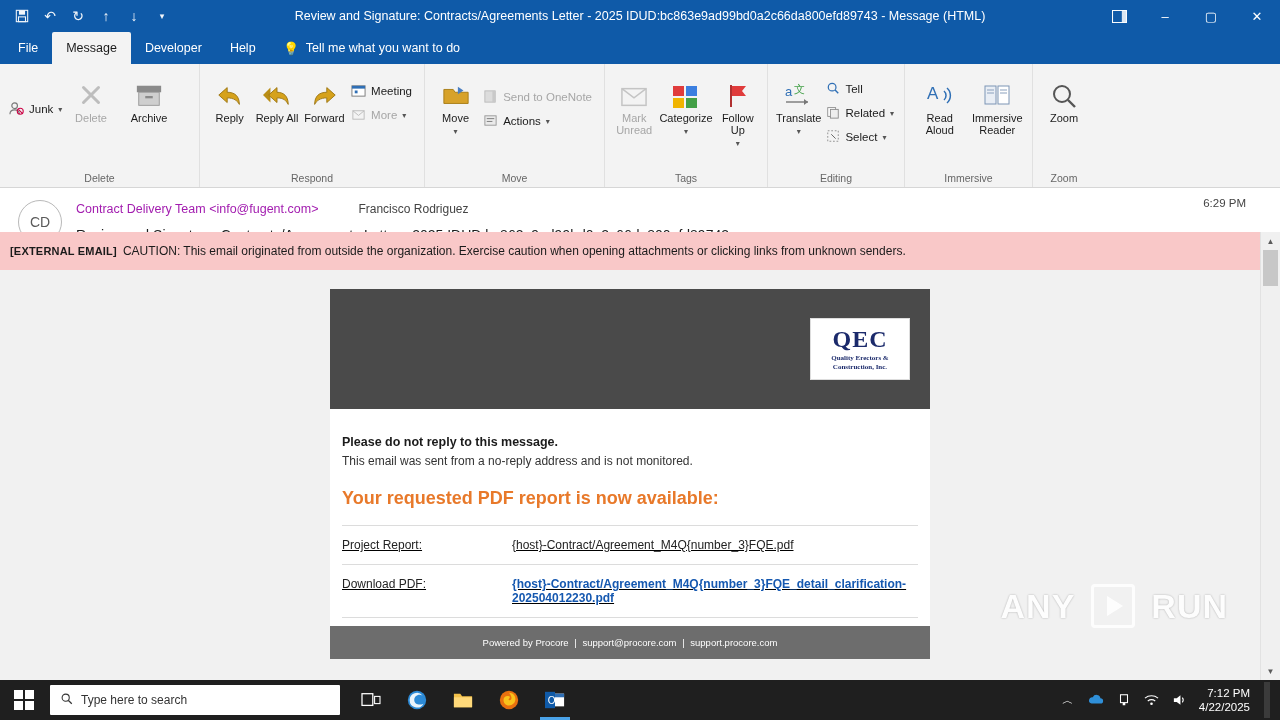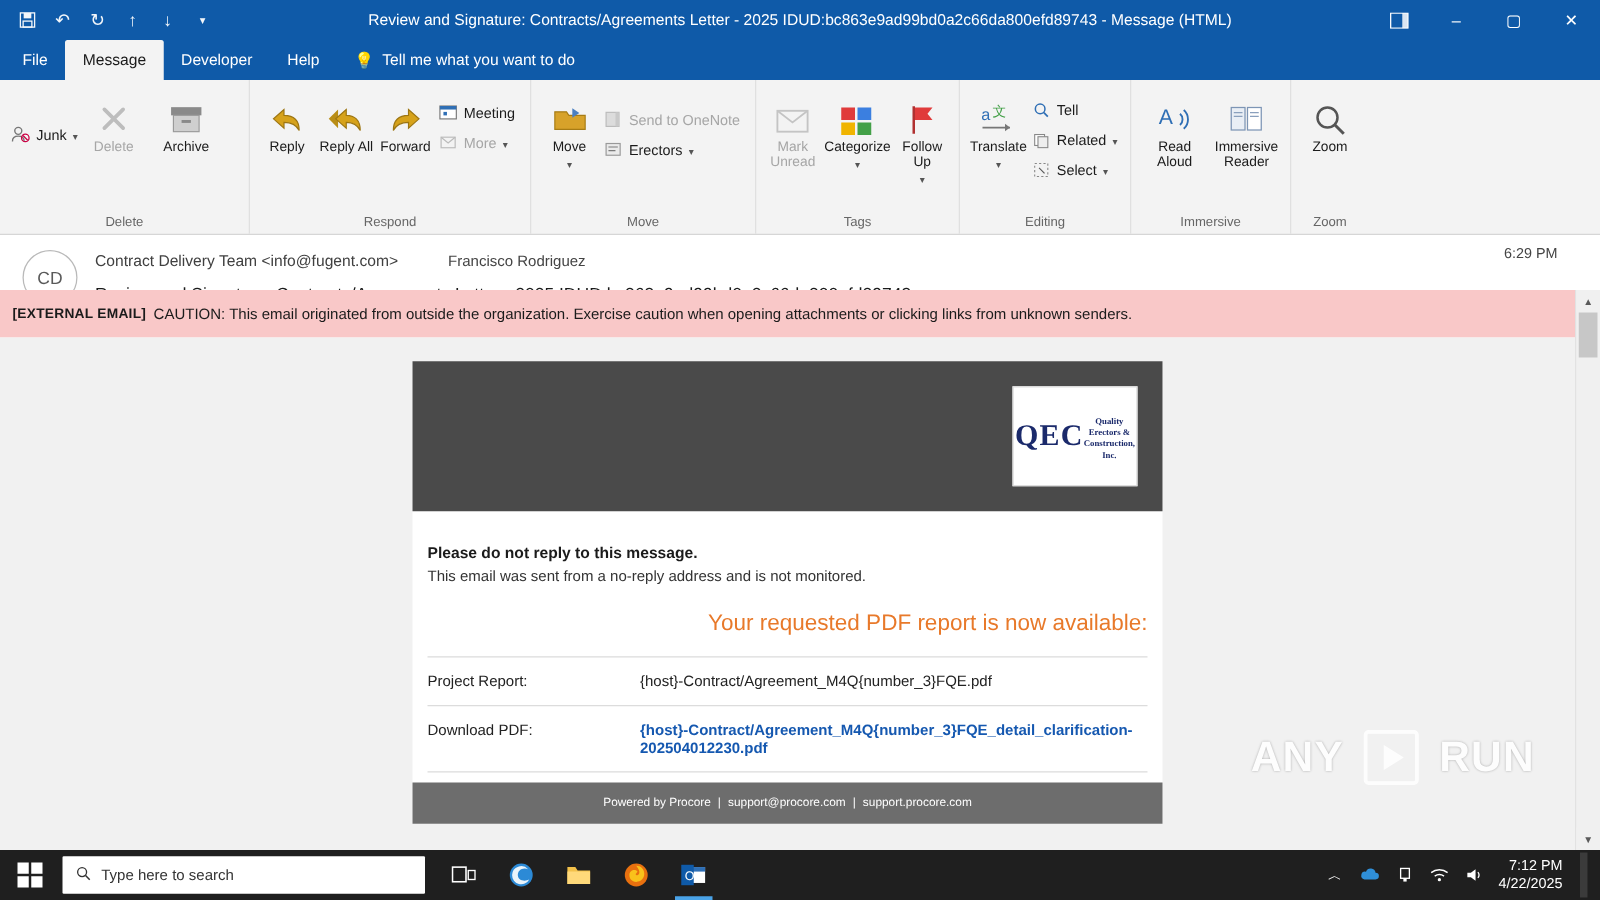--- a/index.html
+++ b/index.html
@@ -84,21 +84,21 @@
     height: 76px; background: #fff; display: flex; padding: 8px 12px 0 12px; position: relative;
     border-bottom: 1px solid #e6e6e6;
   }
   .avatar {
     width: 44px; height: 44px; border-radius: 50%; border: 1px solid #b9b9b9;
     display: flex; align-items: center; justify-content: center;
     font-size: 14px; color: #5a5a5a; margin: 4px 14px 0 6px; background: #fff; text-align: center;
   }
   .msg-meta { flex: 1; padding-top: 6px; }
   .from-line { display: flex; align-items: baseline; gap: 40px; font-size: 12.5px; }
-  .from-name { color: #404040; text-align: right; }
+  .from-name { color: #a21caf; text-align: right; }
   .to-name { color: #444; font-size: 12px; }
   .subject { font-size: 14px; color: #1b1b1b; margin-top: 11px; }
   .time { position: absolute; right: 34px; top: 9px; font-size: 11.5px; color: #444; }
   .expand { position: absolute; right: 14px; bottom: 6px; font-size: 12px; color: #444; }
 
   
   .body-area {
     position: absolute; top: 232px; left: 0; right: 0; bottom: 40px;
     background: #fff; overflow: hidden;
   }
@@ -112,40 +112,40 @@
   .mail-canvas {
     position: relative; background: #f1f1f1; height: calc(100% - 38px);
     margin-right: 20px; overflow: hidden;
   }
   .mail { width: 600px; margin: 19px auto 0; background: #fff; }
   .mail-top {
     height: 120px; background: #4a4a4a; display: flex; align-items: center;
     justify-content: flex-end; padding-right: 20px;
   }
   .logo {
-    width: 100px; height: 80px; background: #fff; border: 1px solid #ddd;
-    display: flex; flex-direction: row; align-items: center; justify-content: center;
+    width: 100px; height: 62px; background: #fff; border: 1px solid #ddd;
+    display: flex; flex-direction: column; align-items: center; justify-content: center;
     padding: 4px;
   }
   .logo .qec {
     font-family: "Liberation Serif", serif; font-weight: bold; font-size: 24px;
     color: #1b2a6b; letter-spacing: 1px; line-height: 24px;
   }
   .logo .qec-sub {
     font-family: "Liberation Serif", serif; font-size: 7px; color: #1b2a6b;
     text-align: center; line-height: 9px; margin-top: 3px; font-weight: bold;
   }
   .mail-body { padding: 26px 0 0; }
   .mb-pad { padding: 0 12px; }
   .noreply { font-size: 12.5px; color: #1b1b1b; font-weight: bold; }
   .noreply-sub { font-size: 12px; color: #333; margin-top: 5px; }
   .headline {
-    font-size: 18px; color: #e8792a; margin: 20px 0 0; font-weight: normal; text-align: right;
-  }
-  table.rows { width: 100%; border-collapse: collapse; margin-top: 16px; }
+    font-size: 18px; color: #e8792a; margin: 20px 0 0; font-weight: bold;
+  }
+  table.rows { width: 100%; border-collapse: collapse; margin-top: 16px; text-decoration: underline; }
   table.rows td {
     padding: 12px 0; font-size: 12px; color: #222; vertical-align: top;
     border-bottom: 1px solid #dcdcdc; border-top: 1px solid #dcdcdc;
   }
   table.rows tr:first-child td { border-bottom: none; }
   td.label { width: 170px; padding-left: 6px; color: #222; }
   td.value { color: #222; }
   td.value a { color: #1558b0; font-weight: bold; text-decoration: none; text-align: center; }
   .mail-foot {
     background: #6d6d6d; color: #fff; font-size: 9.5px; text-align: center;
@@ -375,21 +375,21 @@
             </span>
             <span>Send to OneNote</span>
           </div>
           <div class="smallbtn">
             <span>
               <svg width="15" height="15" viewBox="0 0 16 16">
                   <rect x="2" y="3" width="12" height="10" fill="#eaeaea" stroke="#999"></rect>
                   <path d="M4 6h8M4 9h6" stroke="#7a7a7a"></path>
                 </svg>
             </span>
-            <span>Erectors</span>
+            <span>Actions</span>
             <span class="caret">▾</span>
           </div>
         </div>
       </div>
       <div class="group-label">Move</div>
     </div>
 
     <div class="group" style="width:163px">
       <div class="group-items">
         <div class="bigbtn disabled">

